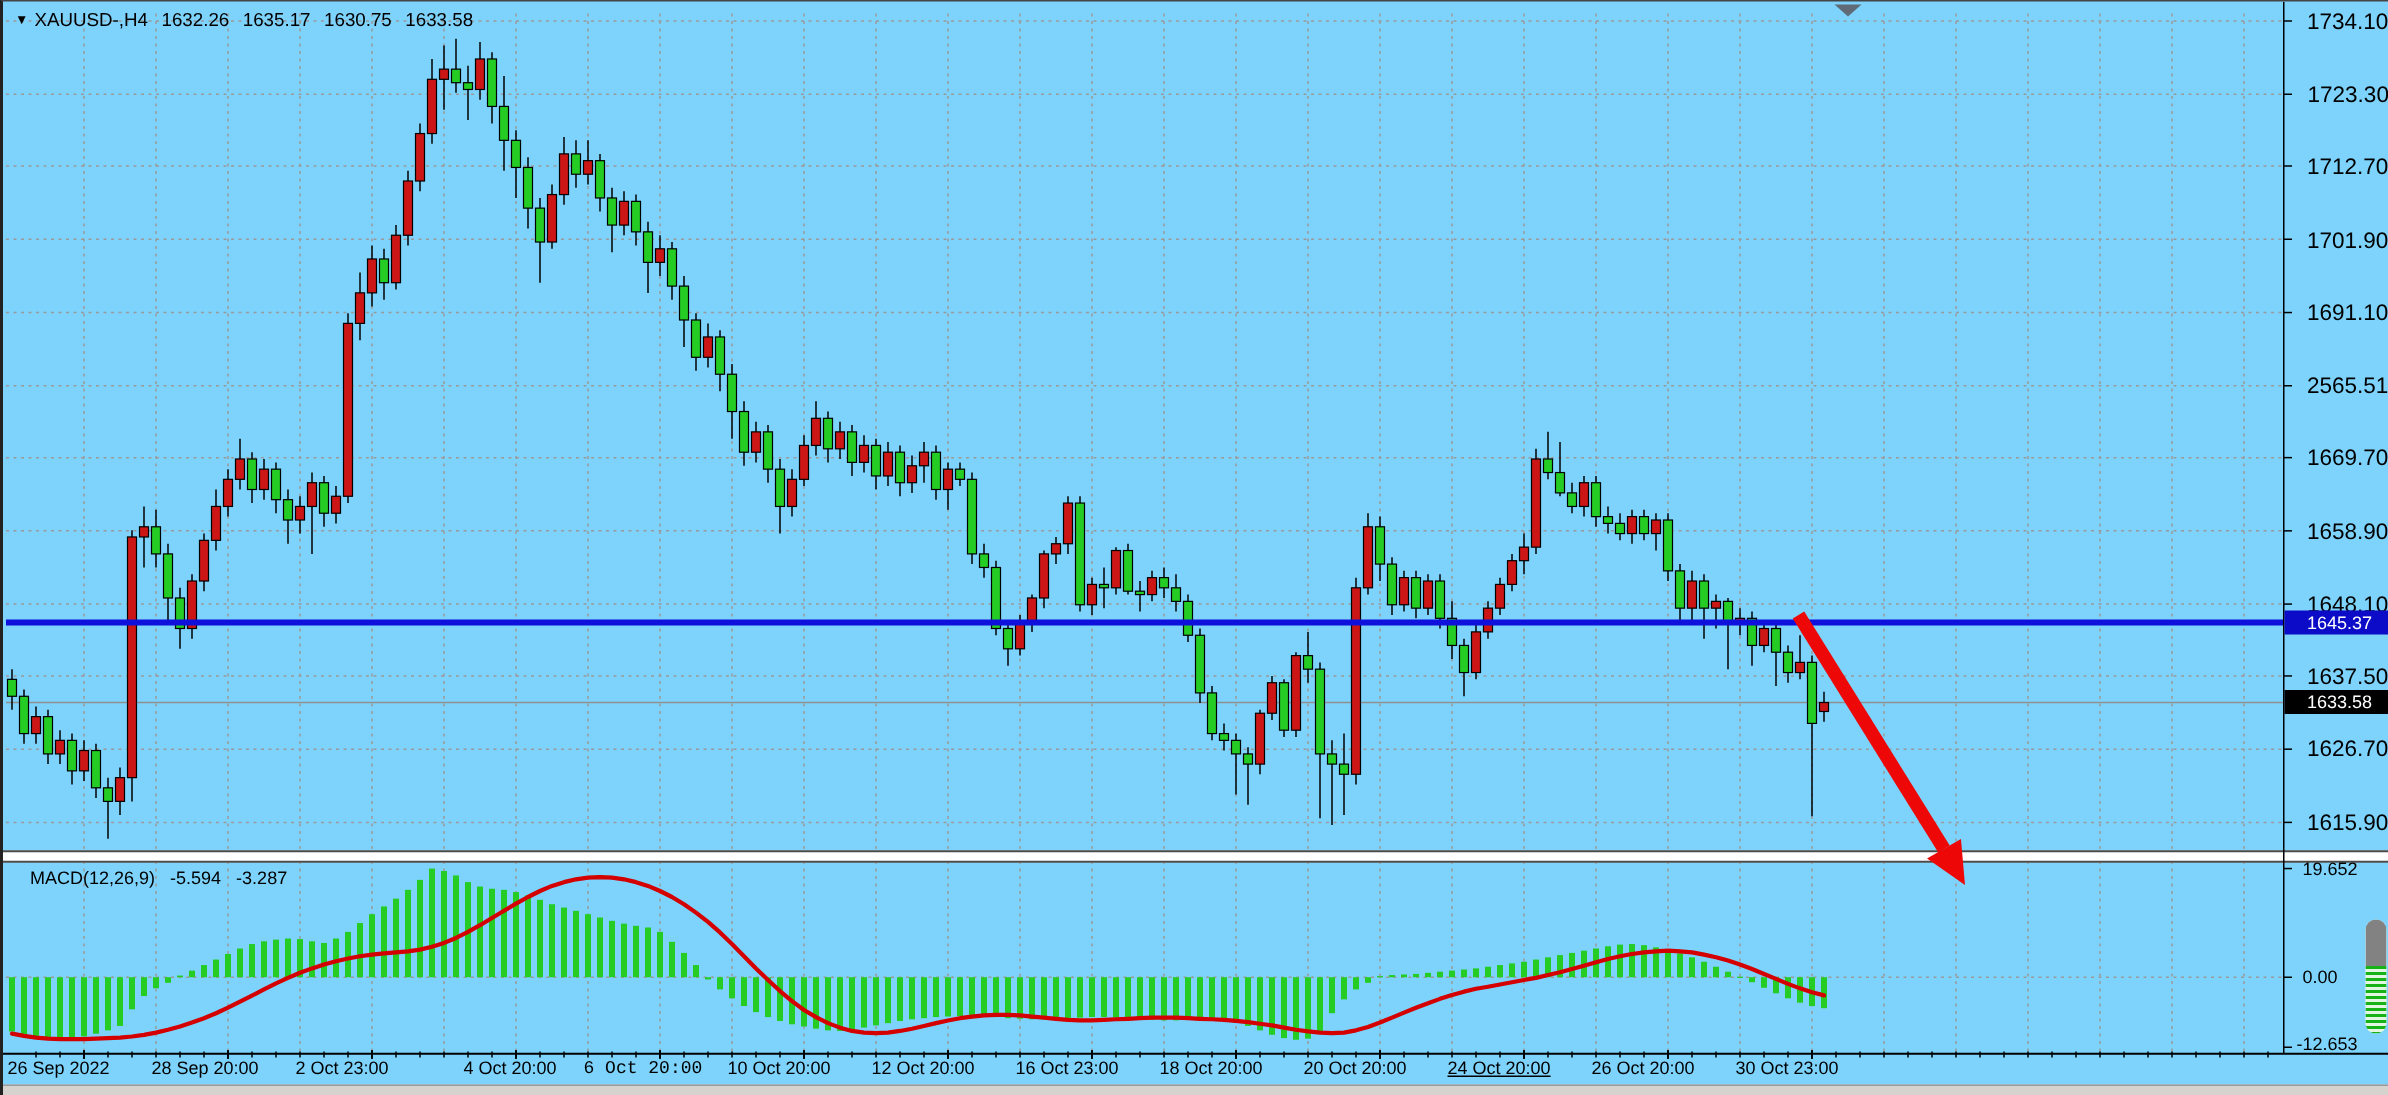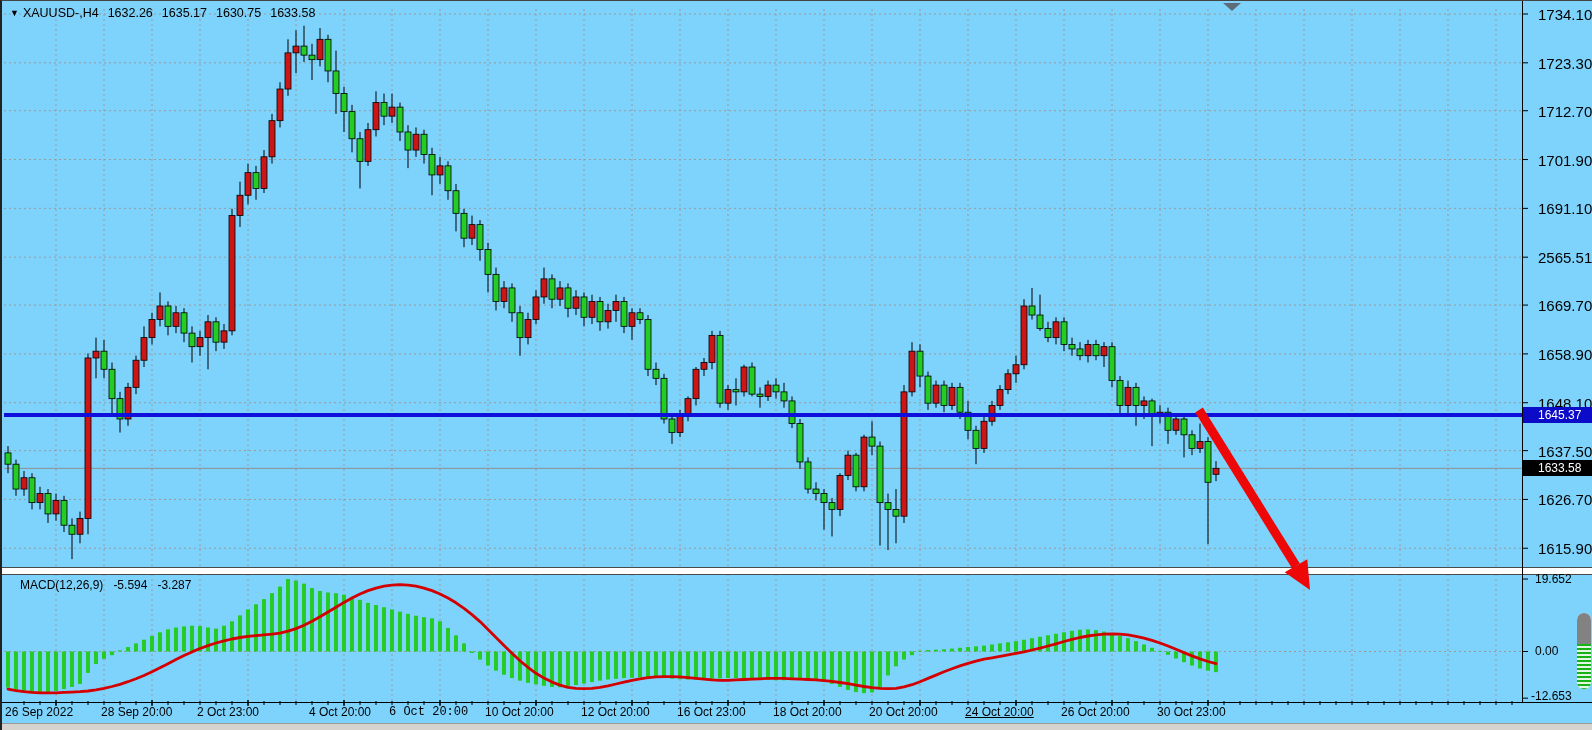--- a/index.html
+++ b/index.html
@@ -687,21 +687,21 @@
         <polygon points="1221,2 1239,2 1230,10" fill="#5f6c78"></polygon>
       </g>
     </svg>
 
   <div class="hdr">
     <span class="tri">▼</span><span>XAUUSD-,H4</span><span class="v">1632.26</span><span class="v">1635.17</span><span class="v">1630.75</span><span class="v">1633.58</span>
   </div>
 
   <div id="price-axis">
       <div class="axis-label" style="top: 6px;">1734.10</div>
-      <div class="axis-label" style="top: 54.816px;">1723.30</div>
+      <div class="axis-label" style="top: 54.816px; text-align: center;">1723.30</div>
       <div class="axis-label" style="top: 102.728px;">1712.70</div>
       <div class="axis-label" style="top: 151.544px;">1701.90</div>
       <div class="axis-label" style="top: 200.36px;">1691.10</div>
       <div class="axis-label" style="top: 249.176px;">2565.51</div>
       <div class="axis-label" style="top: 297.088px;">1669.70</div>
       <div class="axis-label" style="top: 345.904px;">1658.90</div>
       <div class="axis-label" style="top: 394.72px;">1648.10</div>
       <div class="axis-label" style="top: 442.632px;">1637.50</div>
       <div class="axis-label" style="top: 491.448px;">1626.70</div>
       <div class="axis-label" style="top: 540.264px;">1615.90</div>

